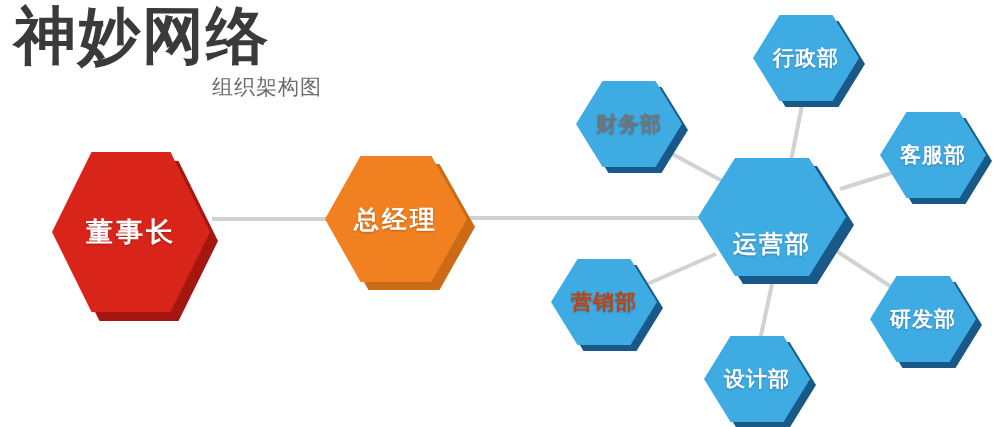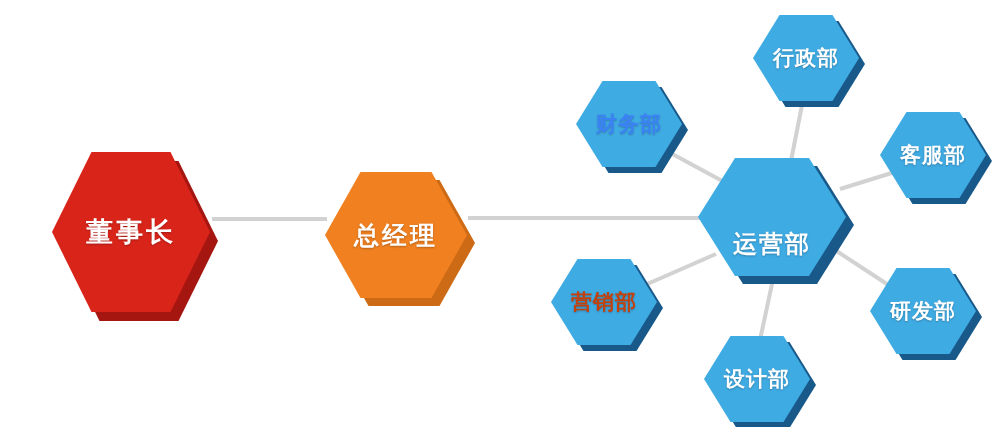--- a/index.html
+++ b/index.html
@@ -114,64 +114,68 @@
 
   .node.level-3 { width: 106px; height: 86px; }
   .node.level-3 .hex-label { font-size: 21px; letter-spacing: 1px; }
   .node.level-3 .hex-shadow { transform: translate(6px, 6px); }
 </style>
 </head>
 <body>
 
 <div id="canvas" style="background: rgb(255, 255, 255);">
 
+  <div id="header">
+    <div id="brand-title" style="color: rgb(58, 58, 58);">神妙网络</div>
+    <div id="brand-subtitle" style="color: rgb(107, 107, 107);">组织架构图</div>
+  </div>
 
   <svg id="links" viewBox="0 0 1002 427" width="1002" height="427">
       <line x1="212" y1="219" x2="327" y2="219" stroke="#d2d2d2" stroke-width="4" stroke-linecap="butt"></line>
       <line x1="468" y1="218" x2="702" y2="218" stroke="#d2d2d2" stroke-width="4" stroke-linecap="butt"></line>
       <line x1="726" y1="183" x2="665" y2="150" stroke="#d2d2d2" stroke-width="4" stroke-linecap="butt"></line>
       <line x1="790" y1="166" x2="803" y2="100" stroke="#d2d2d2" stroke-width="4" stroke-linecap="butt"></line>
       <line x1="840" y1="189" x2="898" y2="171" stroke="#d2d2d2" stroke-width="4" stroke-linecap="butt"></line>
       <line x1="835" y1="250" x2="893" y2="288" stroke="#d2d2d2" stroke-width="4" stroke-linecap="butt"></line>
       <line x1="775" y1="270" x2="760" y2="340" stroke="#d2d2d2" stroke-width="4" stroke-linecap="butt"></line>
       <line x1="716" y1="254" x2="645" y2="285" stroke="#d2d2d2" stroke-width="4" stroke-linecap="butt"></line>
     </svg>
 
   <div id="nodes">
       <div class="node level-1" style="left: 52px; top: 152px;">
         <div class="hex-shadow" style="background: rgb(166, 22, 16);"></div>
         <div class="hex-face" style="background: rgb(217, 36, 26);"></div>
         <div class="hex-label" style="color: rgb(255, 255, 255);">董事长</div>
       </div>
-      <div class="node level-2" style="left: 325px; top: 172px;">
+      <div class="node level-2" style="left: 325px; top: 156px;">
         <div class="hex-shadow" style="background: rgb(205, 106, 21);"></div>
         <div class="hex-face" style="background: rgb(240, 128, 32);"></div>
         <div class="hex-label" style="color: rgb(255, 255, 255);">总经理</div>
       </div>
       <div class="node level-hub" style="left: 698px; top: 158px;">
         <div class="hex-shadow" style="background: rgb(24, 89, 138);"></div>
         <div class="hex-face" style="background: rgb(63, 171, 227);"></div>
         <div class="hex-label" style="color: rgb(255, 255, 255); margin-top: 27px;">运营部</div>
       </div>
       <div class="node level-3" style="left: 576px; top: 81px;">
         <div class="hex-shadow" style="background: rgb(24, 89, 138);"></div>
         <div class="hex-face" style="background: rgb(63, 171, 227);"></div>
-        <div class="hex-label" style="color: #3b82f6;">财务部</div>
+        <div class="hex-label" style="color: #737373;">财务部</div>
       </div>
       <div class="node level-3" style="left: 753px; top: 15px;">
         <div class="hex-shadow" style="background: rgb(24, 89, 138);"></div>
         <div class="hex-face" style="background: rgb(63, 171, 227);"></div>
         <div class="hex-label" style="color: rgb(255, 255, 255);">行政部</div>
       </div>
       <div class="node level-3" style="left: 880px; top: 112px;">
         <div class="hex-shadow" style="background: rgb(24, 89, 138);"></div>
         <div class="hex-face" style="background: rgb(63, 171, 227);"></div>
         <div class="hex-label" style="color: rgb(255, 255, 255);">客服部</div>
       </div>
-      <div class="node level-3" style="left: 870px; top: 268px;">
+      <div class="node level-3" style="left: 870px; top: 276px;">
         <div class="hex-shadow" style="background: rgb(24, 89, 138);"></div>
         <div class="hex-face" style="background: rgb(63, 171, 227);"></div>
         <div class="hex-label" style="color: rgb(255, 255, 255);">研发部</div>
       </div>
       <div class="node level-3" style="left: 704px; top: 336px; text-decoration: underline;">
         <div class="hex-shadow" style="background: rgb(24, 89, 138);"></div>
         <div class="hex-face" style="background: rgb(63, 171, 227);"></div>
         <div class="hex-label" style="color: rgb(255, 255, 255);">设计部</div>
       </div>
       <div class="node level-3" style="left: 551px; top: 259px;">

